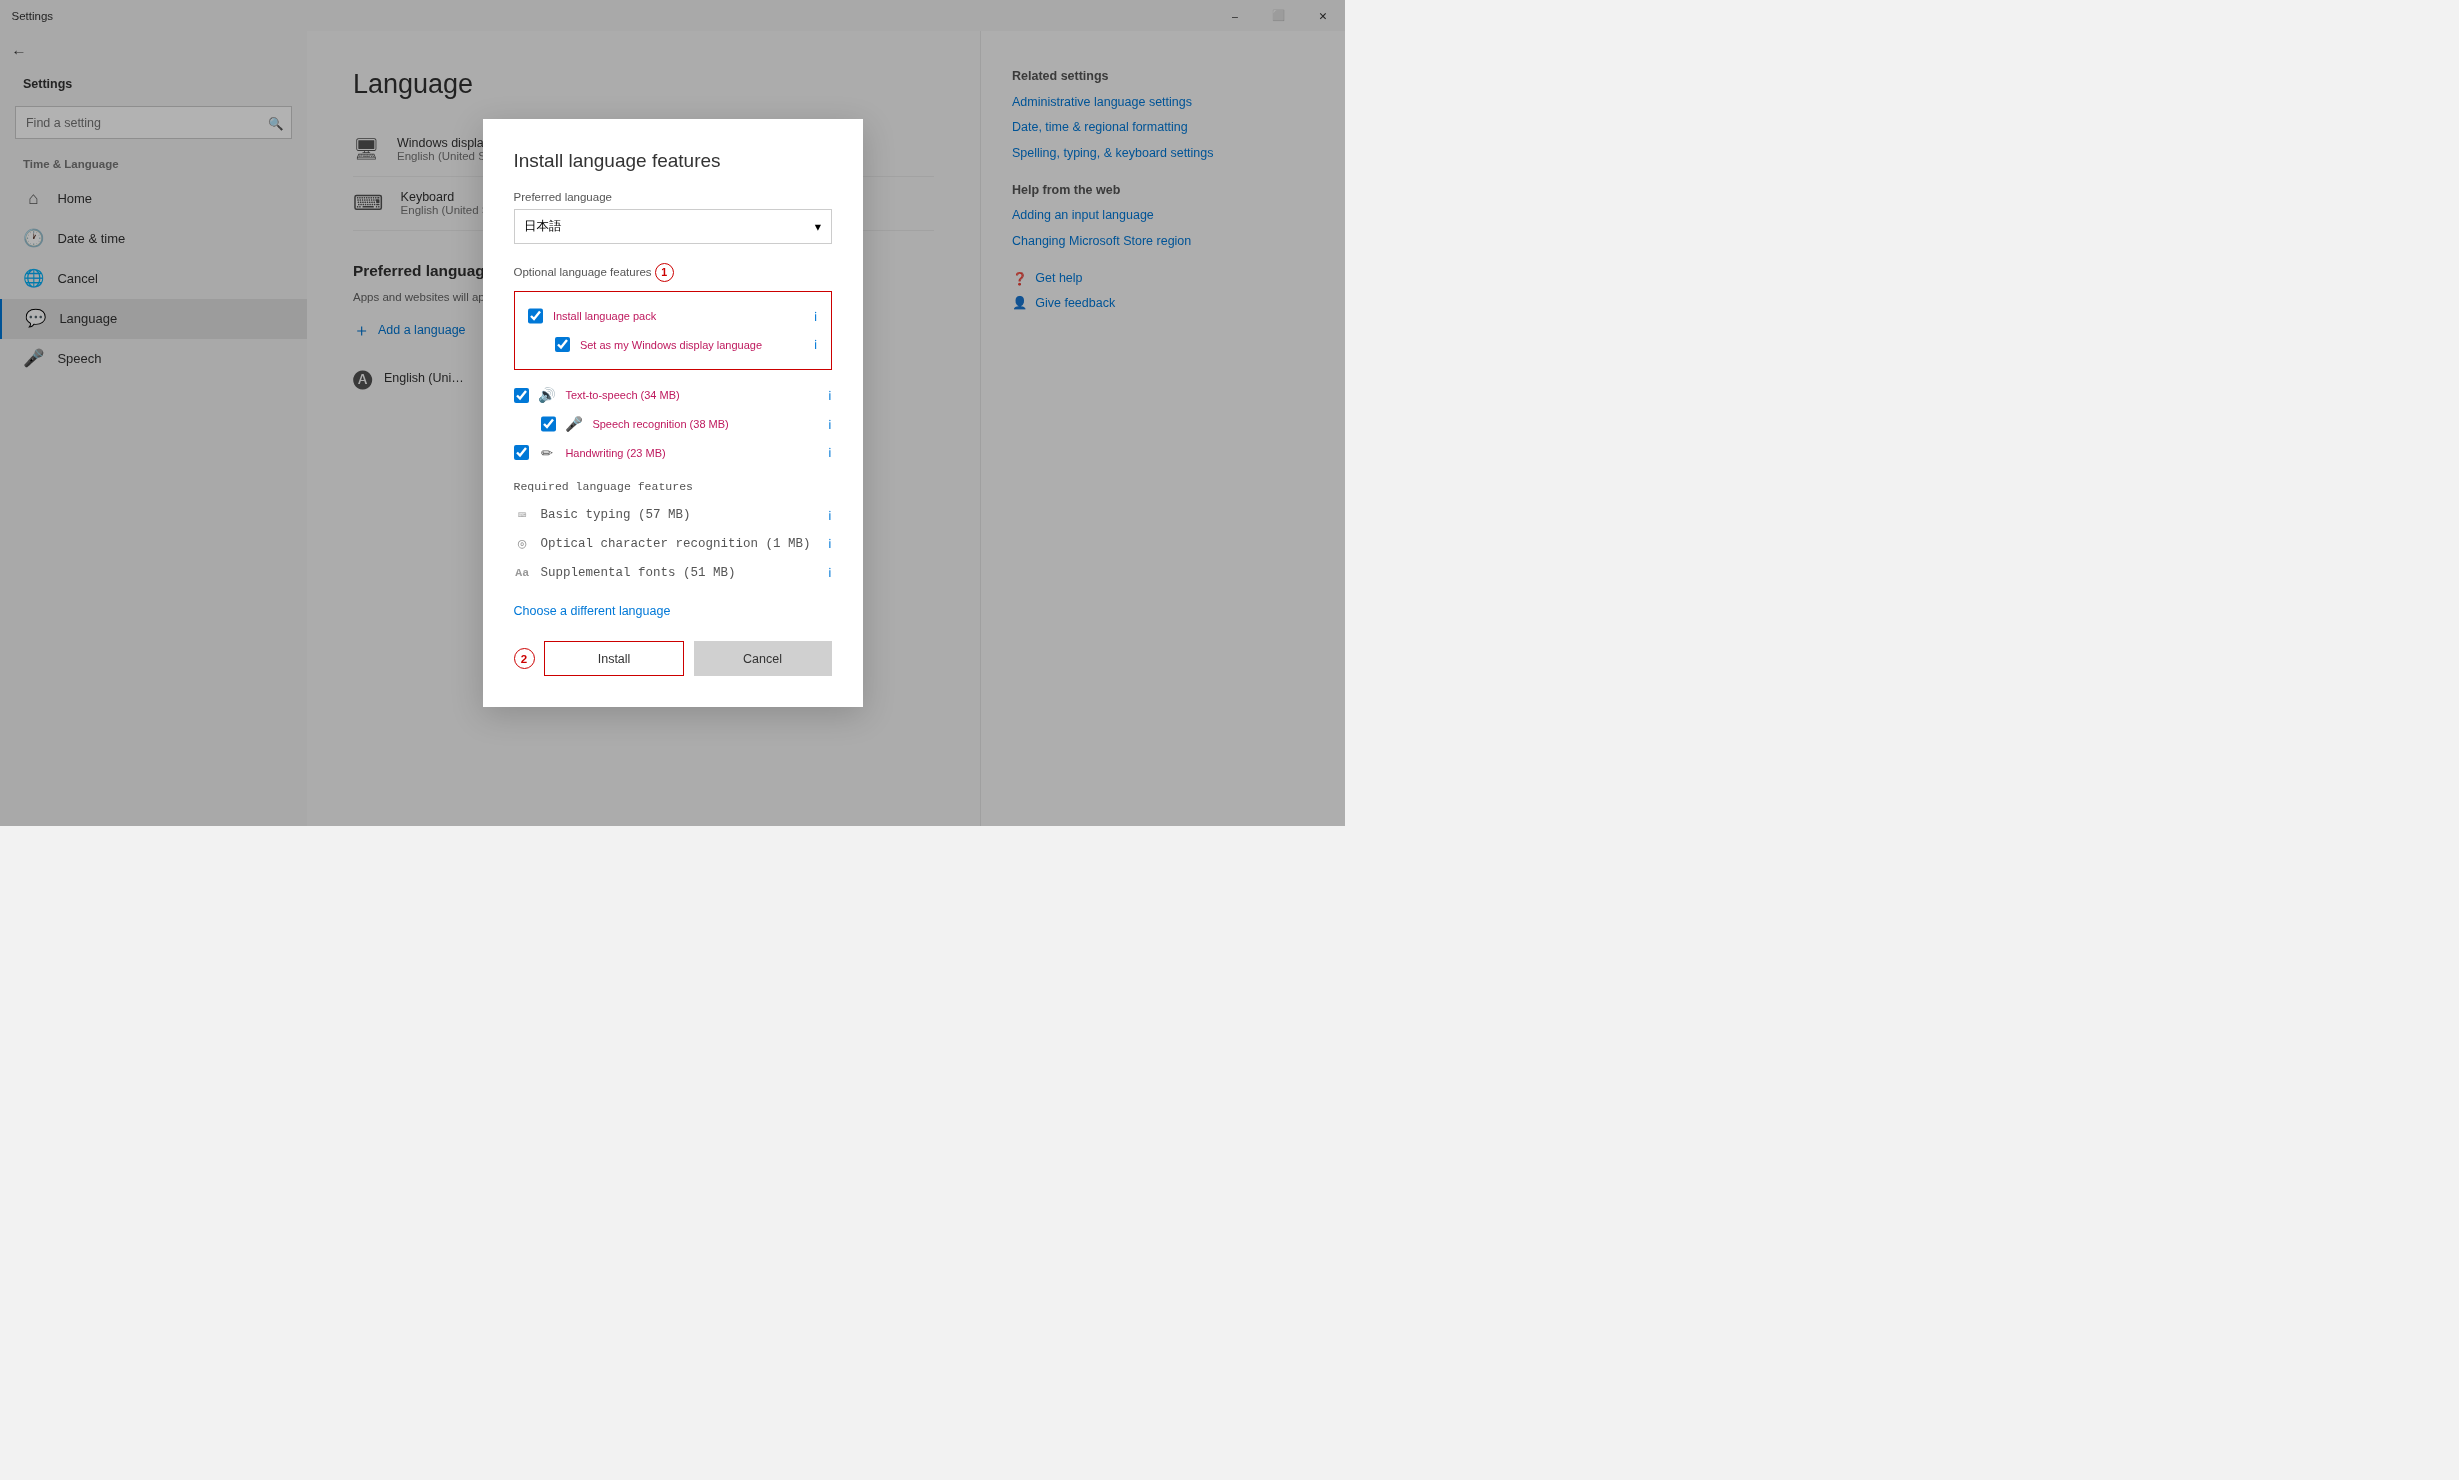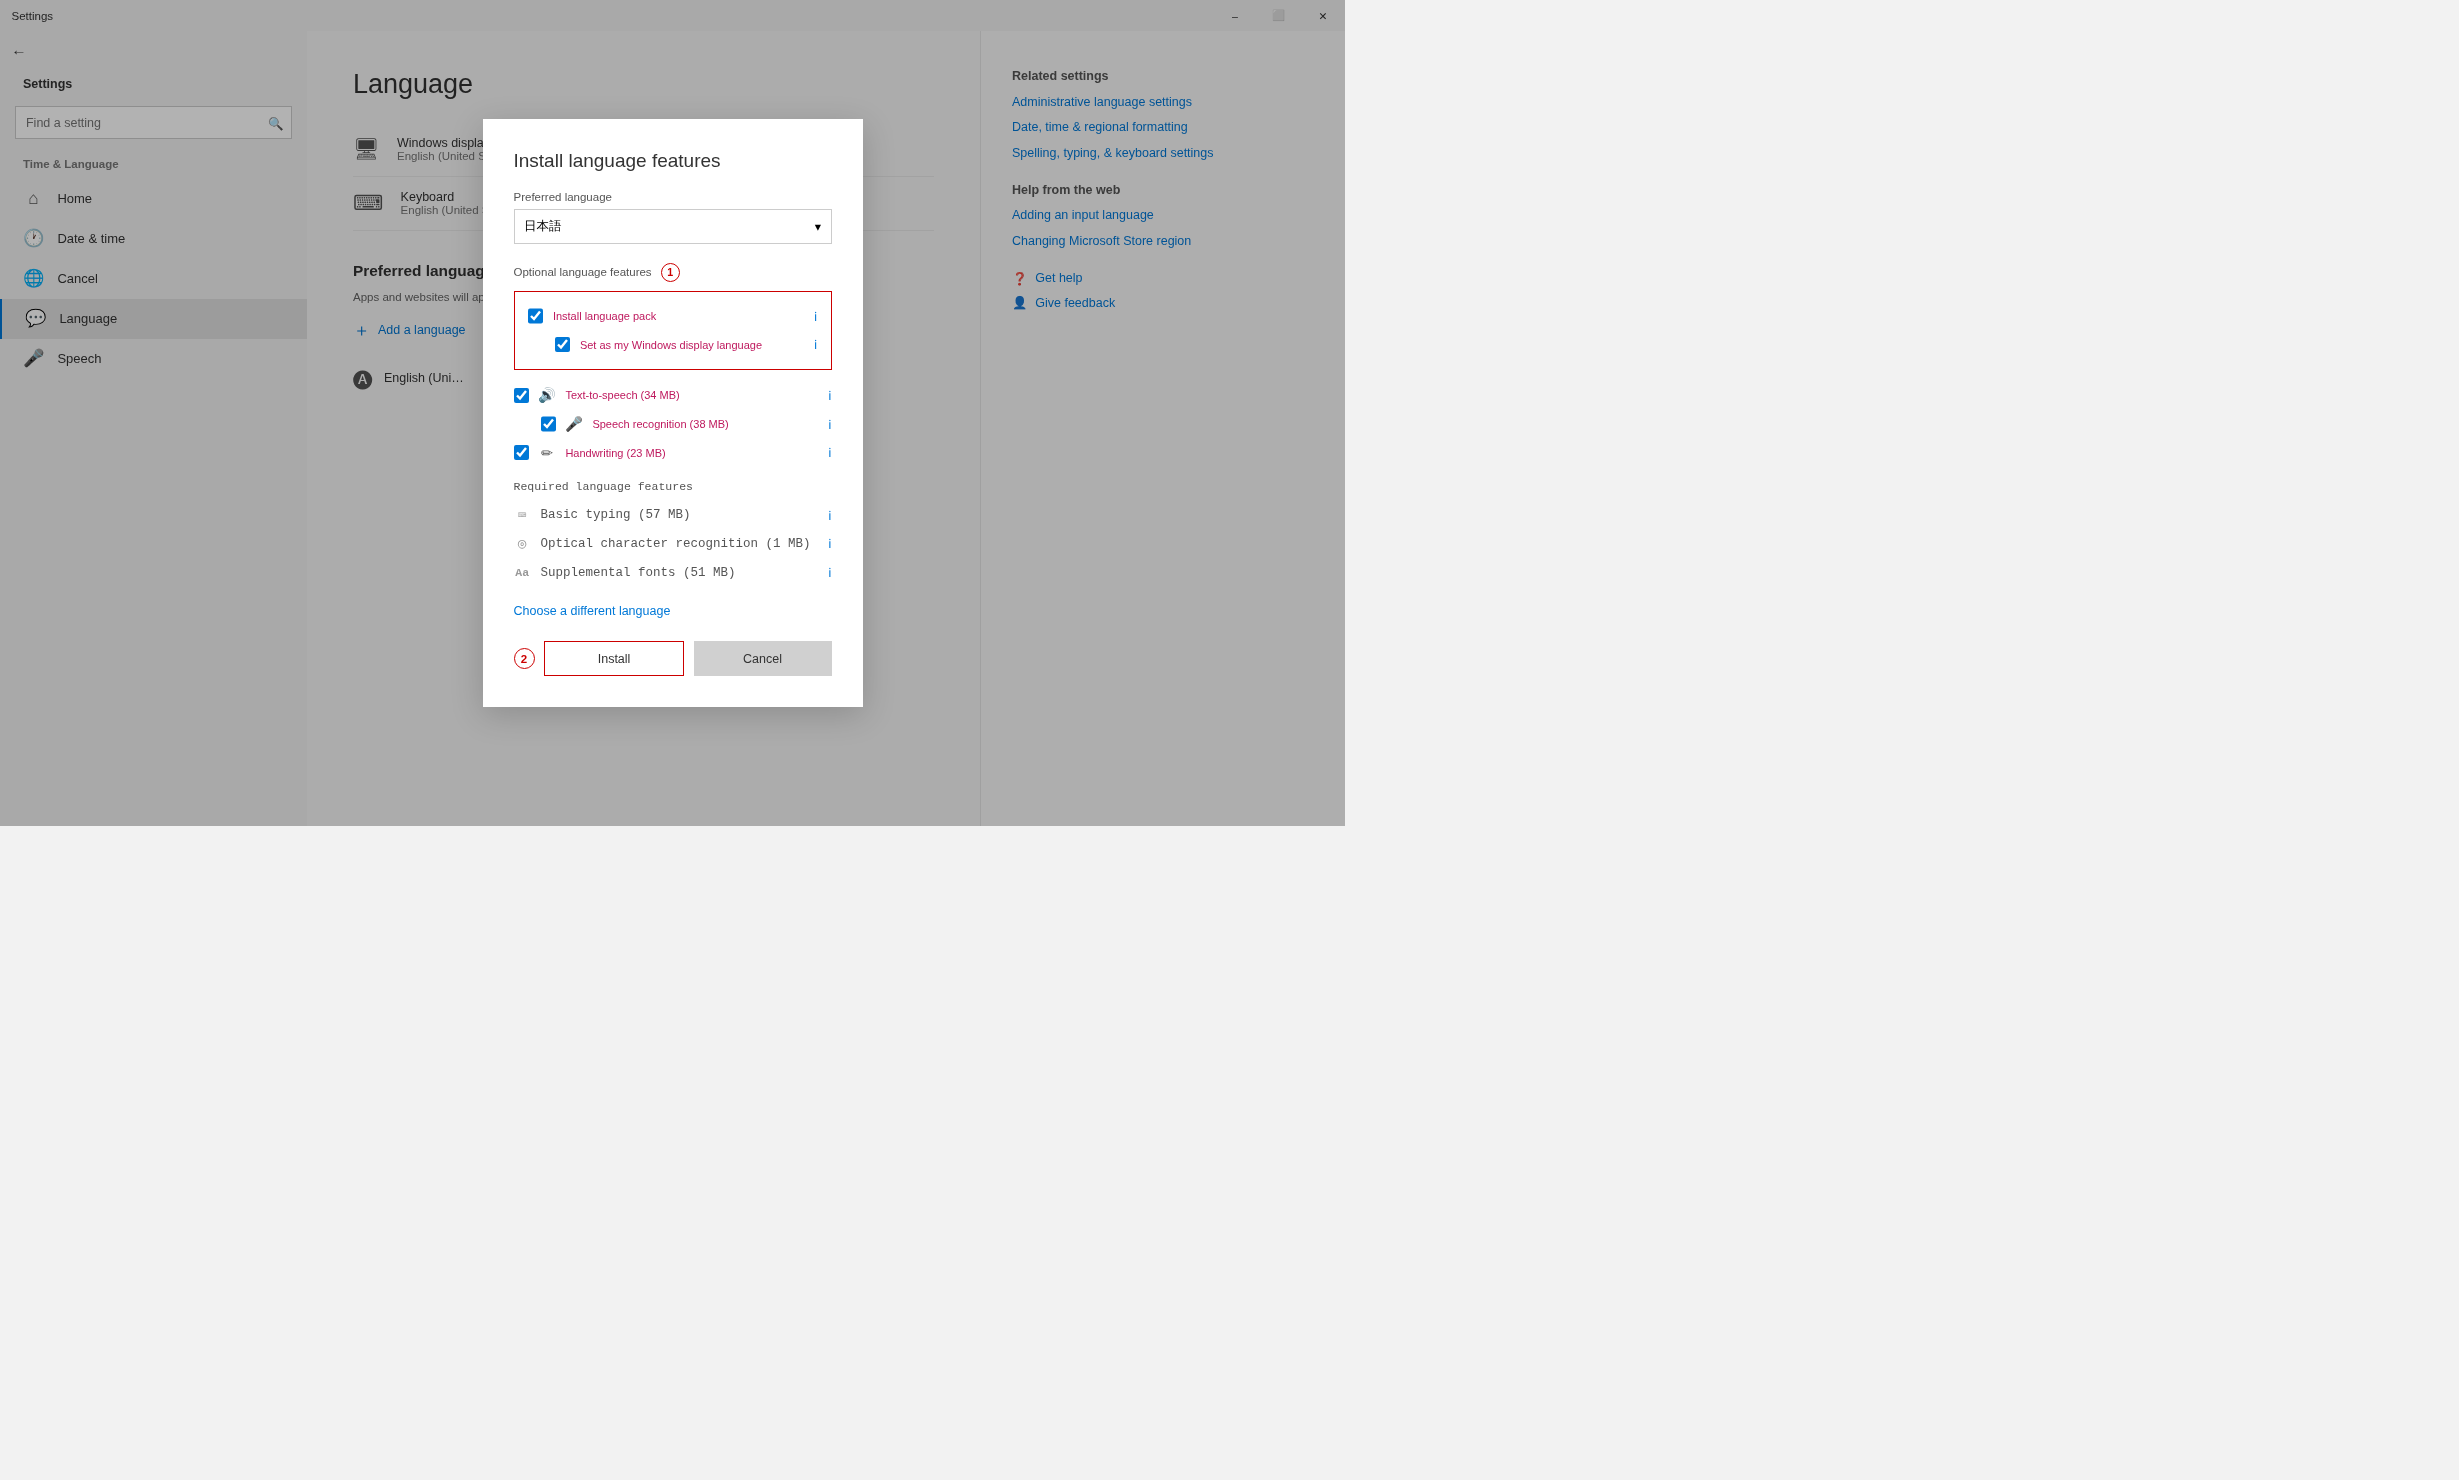--- a/index.html
+++ b/index.html
@@ -255,21 +255,21 @@
       cursor: pointer;
       margin-bottom: 19px;
     }
 
     .modal-section-label {
       font-size: 11.5px;
       color: #555;
       margin-bottom: 9.6px;
       display: flex;
       align-items: center;
-      gap: 9px;
+      gap: 3px;
     }
 
     .circle-badge {
       width: 19px;
       height: 19px;
       border-radius: 50%;
       border: 1.9px solid #cc0000;
       display: flex;
       align-items: center;
       justify-content: center;

